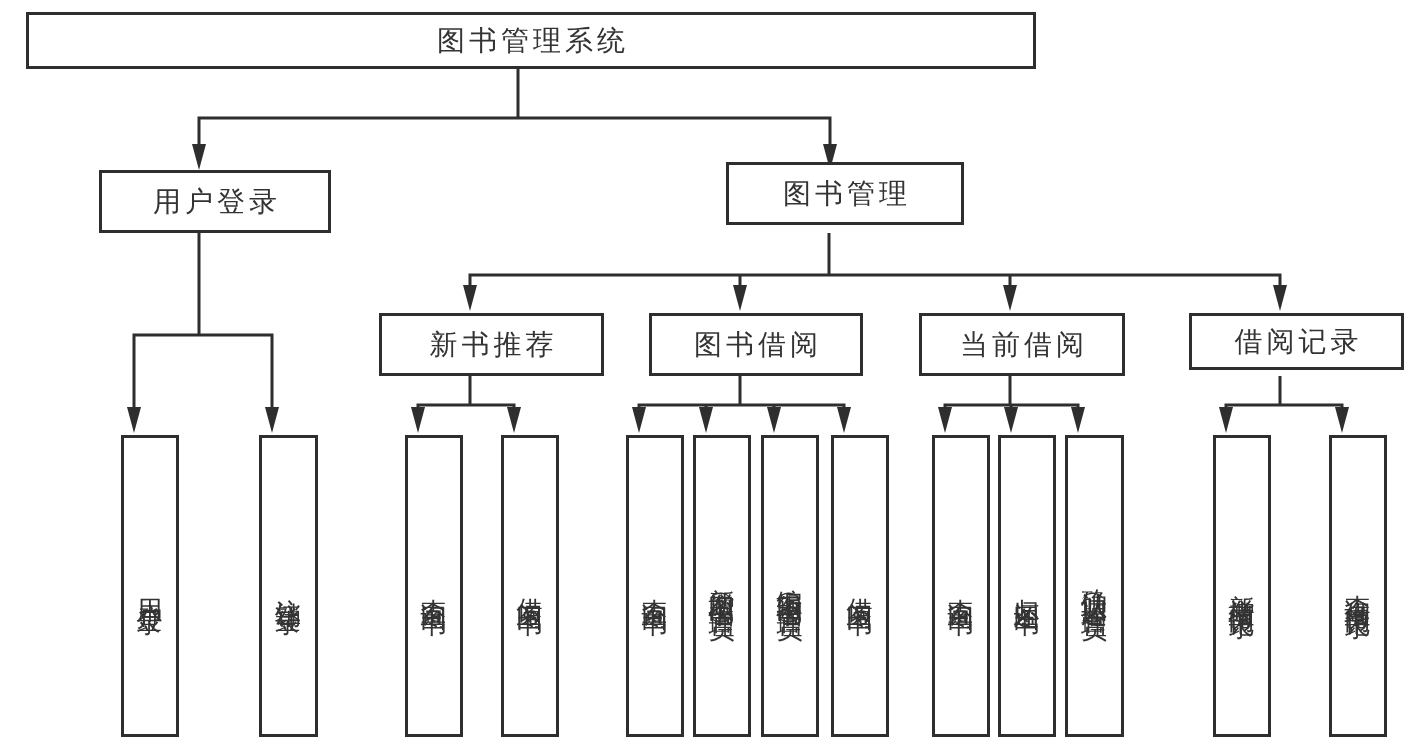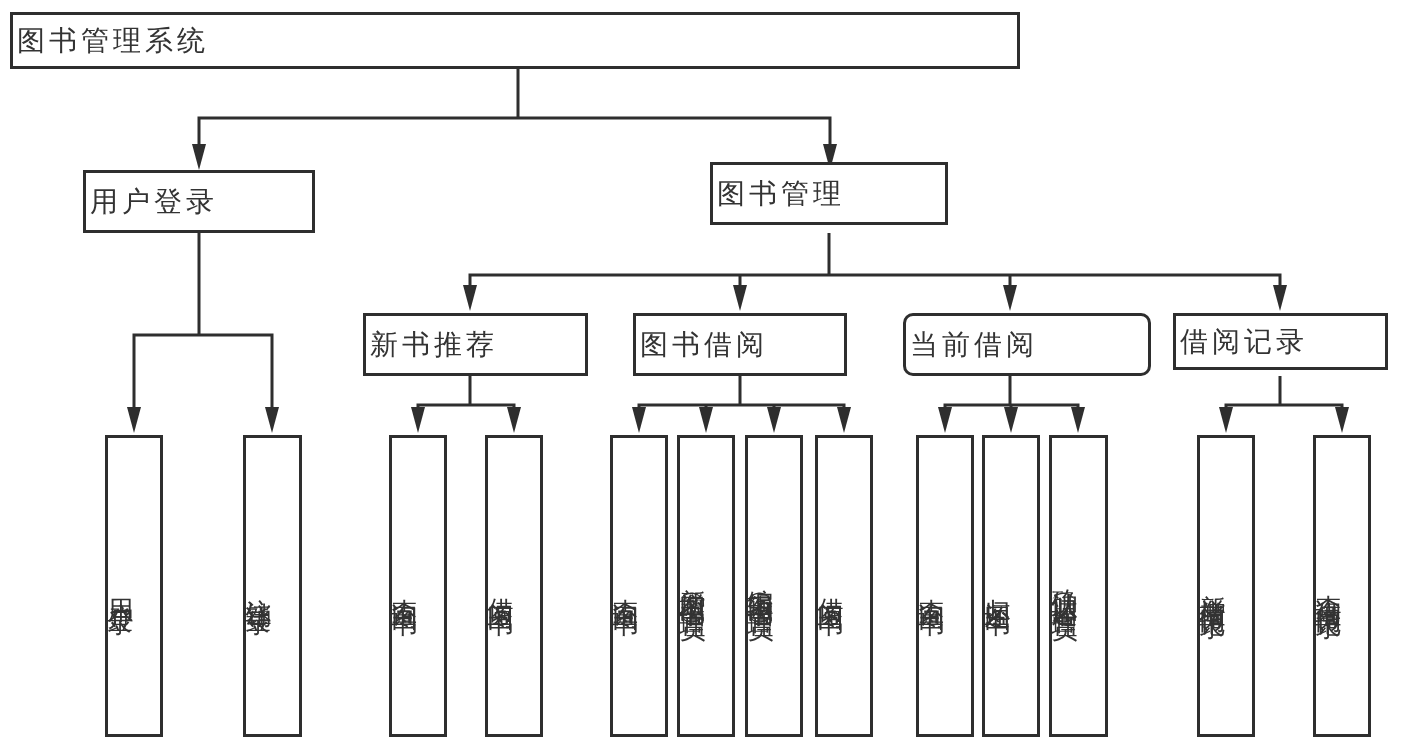--- a/index.html
+++ b/index.html
@@ -12,22 +12,23 @@
   body{background:var(--bg);font-family:"Liberation Sans","DejaVu Sans",sans-serif;}
   .canvas{
     position:relative;width:1405px;height:747px;background:var(--bg);overflow:hidden;
   }
   svg.edges{position:absolute;left:0;top:0;z-index:1;}
   .edge{fill:none;stroke:var(--line);stroke-width:3;}
   .head{fill:var(--line);stroke:none;}
   .node{
     position:absolute;z-index:2;background:var(--bg);
     border:3px solid var(--line);
-    display:flex;align-items:center;justify-content:flex-start;
+    display:flex;align-items:center;justify-content:center;
     color:var(--text);
+    margin-left:16px;
   }
   .h-node{font-size:28px;letter-spacing:4px;text-indent:4px;white-space:nowrap;}
   .v-node span{
     writing-mode:vertical-rl;text-orientation:mixed;
     font-size:26px;letter-spacing:4px;line-height:1;
     white-space:nowrap;
   }
   .watermark{
     position:absolute;z-index:5;right:10px;top:716px;
     font-size:21px;color:var(--wm);opacity:.95;letter-spacing:1px;
@@ -99,21 +100,21 @@
   <div class="node h-node" style="left:710px;top:162px;width:238px;height:63px;">
     <span>图书管理</span>
   </div>
 
   <div class="node h-node" style="left:363px;top:313px;width:225px;height:63px;">
     <span>新书推荐</span>
   </div>
   <div class="node h-node" style="left:633px;top:313px;width:214px;height:63px;">
     <span>图书借阅</span>
   </div>
-  <div class="node h-node" style="left:903px;top:313px;width:248px;height:63px;border-radius:10px;">
+  <div class="node h-node" style="left:903px;top:313px;width:206px;height:63px;">
     <span>当前借阅</span>
   </div>
   <div class="node h-node" style="left:1173px;top:313px;width:215px;height:57px;">
     <span>借阅记录</span>
   </div>
 
   <div class="node v-node" style="left:105px;top:435px;width:58px;height:302px;">
     <span>用户登录</span>
   </div>
   <div class="node v-node" style="left:243px;top:435px;width:59px;height:302px;">

